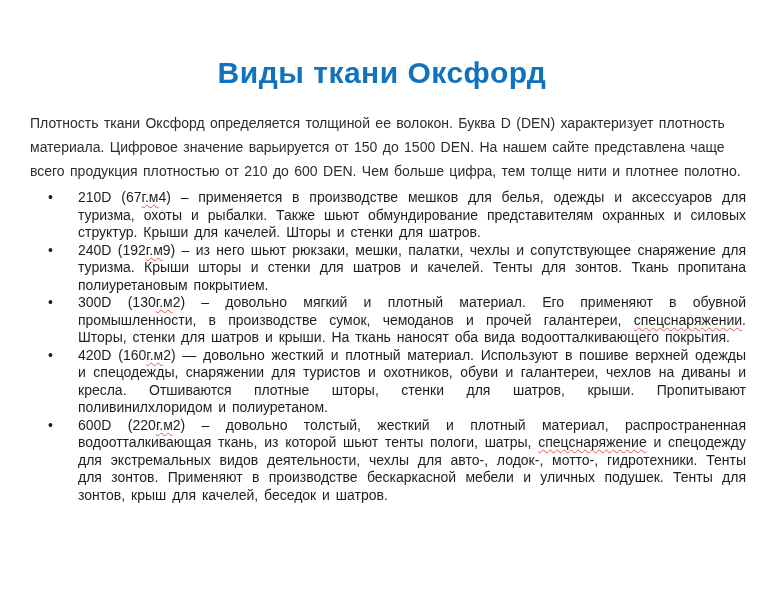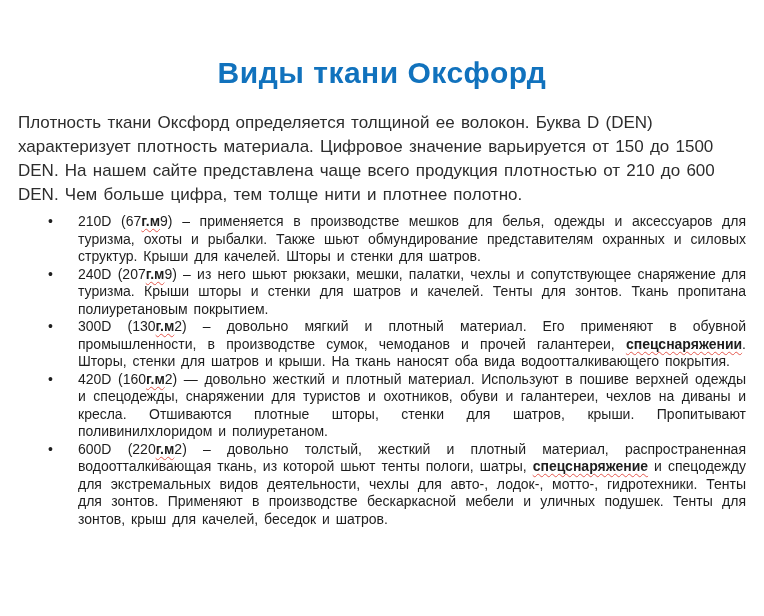--- a/index.html
+++ b/index.html
@@ -25,22 +25,22 @@
     margin: 0;
     padding-top: 55px;
     text-align: center;
     font-size: 30px;
     line-height: 36px;
     font-weight: bold;
     letter-spacing: 0.5px;
     color: var(--title-color, #1172bd);
   }
   .intro {
-    margin: 20px 20px 0 18px;
-    font-size: 17px;
+    margin: 20px 20px 0 30px;
+    font-size: 14px;
     line-height: 24px;
     word-spacing: 1.5px;
     color: #2d2d2d;
   }
   ul.fabric-list {
     margin: 6px 0 0 0;
     padding: 0 18px 0 40px;
     list-style: none;
   }
   ul.fabric-list li {
@@ -60,29 +60,28 @@
     color: #1e1e1e;
   }
   .b { font-weight: normal; }
   .sq {
     text-decoration: underline;
     text-decoration-style: wavy;
     text-decoration-color: var(--squiggle-color, #e4574d);
     text-decoration-thickness: 1px;
     text-underline-offset: 2px;
     text-decoration-skip-ink: none;
-    font-weight: bold;
   }
 </style>
 </head>
 <body style="--title-color: #1172bd; --squiggle-color: #e4574d;">
 
 <div class="page">
   <h1 class="title">Виды ткани Оксфорд</h1>
   <p class="intro">Плотность ткани Оксфорд определяется толщиной ее волокон. Буква D (DEN) характеризует плотность материала. Цифровое значение варьируется от 150 до 1500 DEN. На нашем сайте представлена чаще всего продукция плотностью от 210 до 600 DEN. Чем больше цифра, тем толще нити и плотнее полотно.</p>
   <ul class="fabric-list">
-      <li><span class="bullet">•</span><span class="b">210D</span><span> (67</span><span class="sq">г.м</span><span>9) – применяется в производстве мешков для белья, одежды и аксессуаров для туризма, охоты и рыбалки. Также шьют обмундирование представителям охранных и силовых структур. Крыши для качелей. Шторы и стенки для шатров.</span></li>
-      <li><span class="bullet">•</span><span class="b">240D</span><span> (207</span><span class="sq">г.м</span><span>9) – из него шьют рюкзаки, мешки, палатки, чехлы и сопутствующее снаряжение для туризма. Крыши шторы и стенки для шатров и качелей</span><span class="b">.</span><span> Тенты для зонтов. Ткань пропитана полиуретановым покрытием.</span></li>
+      <li><span class="bullet">•</span><span class="b">210D</span><span> (67</span><span class="sq">г.м</span><span>4) – применяется в производстве мешков для белья, одежды и аксессуаров для туризма, охоты и рыбалки. Также шьют обмундирование представителям охранных и силовых структур. Крыши для качелей. Шторы и стенки для шатров.</span></li>
+      <li><span class="bullet">•</span><span class="b">240D</span><span> (192</span><span class="sq">г.м</span><span>9) – из него шьют рюкзаки, мешки, палатки, чехлы и сопутствующее снаряжение для туризма. Крыши шторы и стенки для шатров и качелей</span><span class="b">.</span><span> Тенты для зонтов. Ткань пропитана полиуретановым покрытием.</span></li>
       <li><span class="bullet">•</span><span class="b">300D</span><span> (130</span><span class="sq">г.м</span><span>2) – довольно мягкий и плотный материал. Его применяют в обувной промышленности, в производстве сумок, чемоданов и прочей галантереи, </span><span class="sq">спецснаряжении</span><span>. Шторы, стенки для шатров и крыши</span><span class="b">.</span><span> На ткань наносят оба вида водоотталкивающего покрытия.</span></li>
       <li><span class="bullet">•</span><span class="b">420D</span><span> (160</span><span class="sq">г.м</span><span>2) — довольно жесткий и плотный материал. Используют в пошиве верхней одежды и спецодежды, снаряжении для туристов и охотников, обуви и галантереи, чехлов на диваны и кресла. Отшиваются плотные шторы, стенки для шатров, крыши. Пропитывают поливинилхлоридом и полиуретаном.</span></li>
       <li><span class="bullet">•</span><span class="b">600D</span><span> (220</span><span class="sq">г.м</span><span>2) – довольно толстый, жесткий и плотный материал, распространенная водоотталкивающая ткань, из которой шьют тенты пологи, шатры, </span><span class="sq">спецснаряжение</span><span> и спецодежду для экстремальных видов деятельности, чехлы для авто-, лодок-, мотто-, гидротехники. Тенты для зонтов. Применяют в производстве бескаркасной мебели и уличных подушек. Тенты для зонтов, крыш для качелей, беседок и шатров.</span></li>
     </ul>
 </div>
 
 </body></html>

